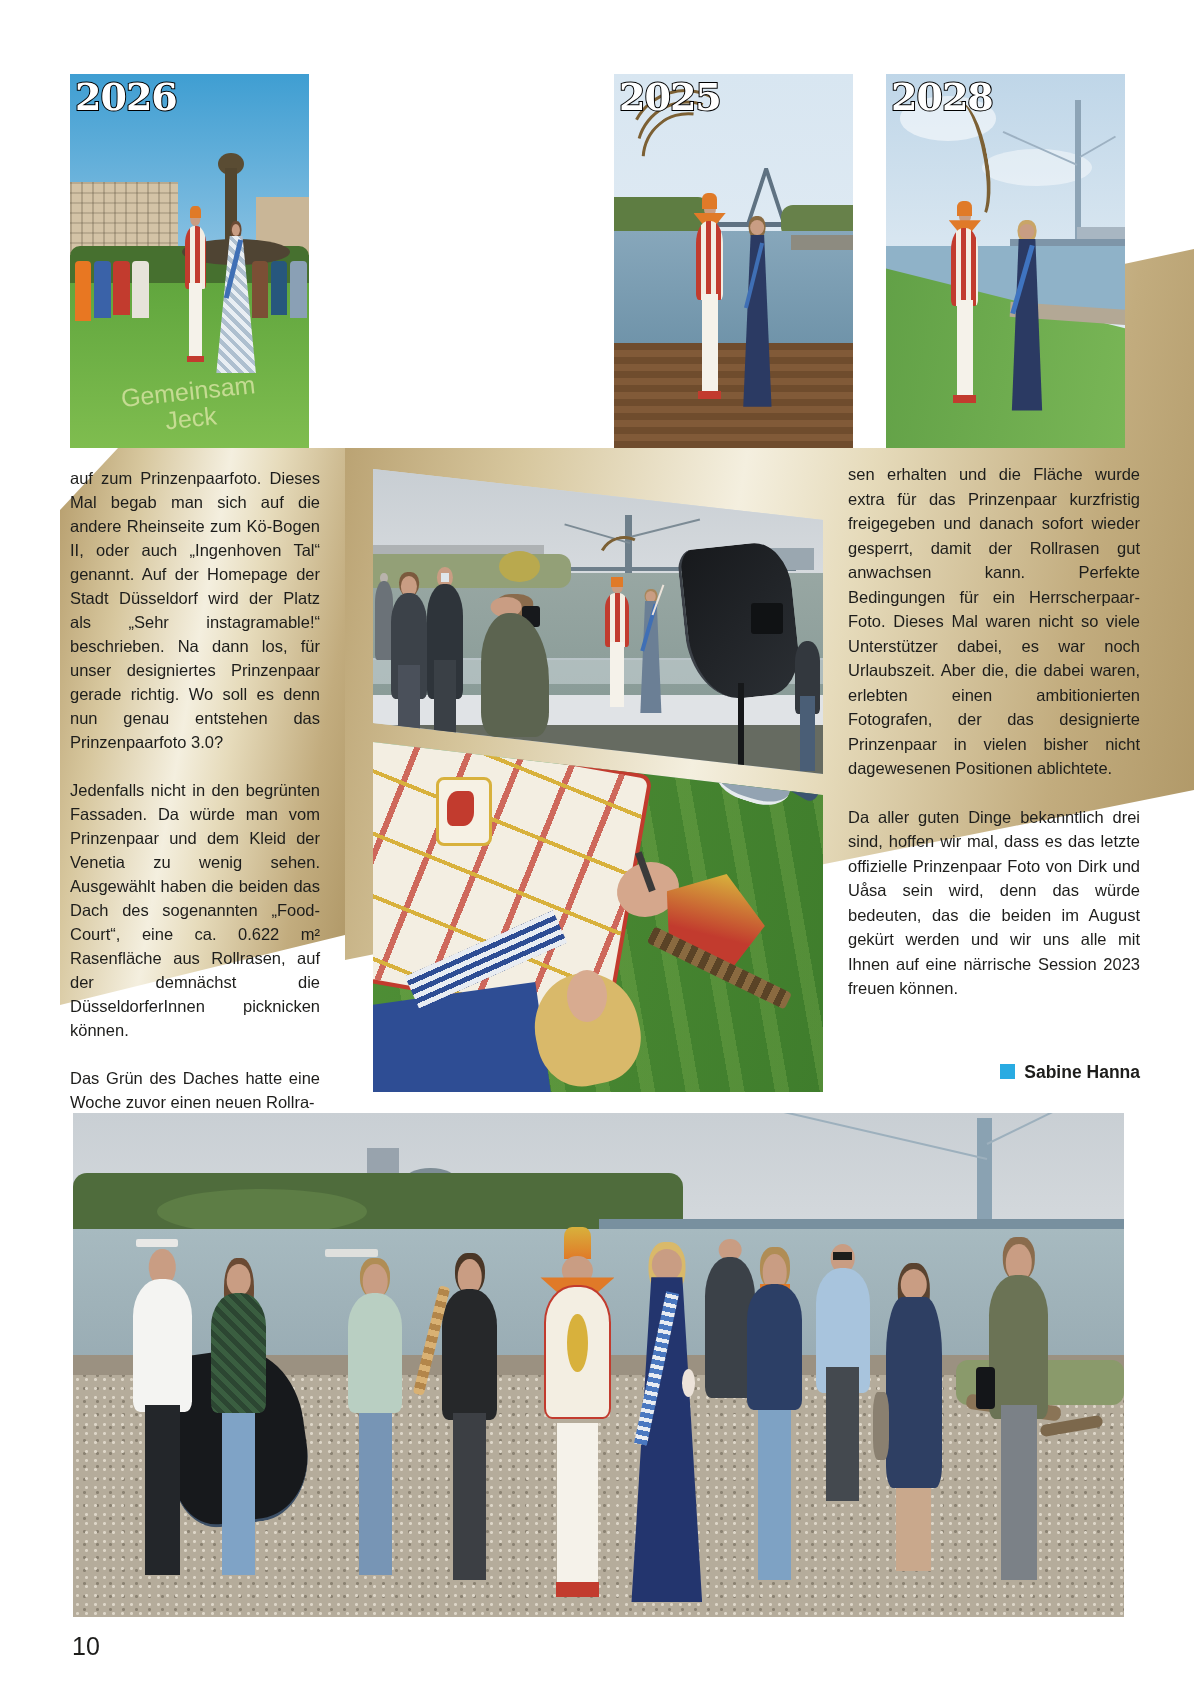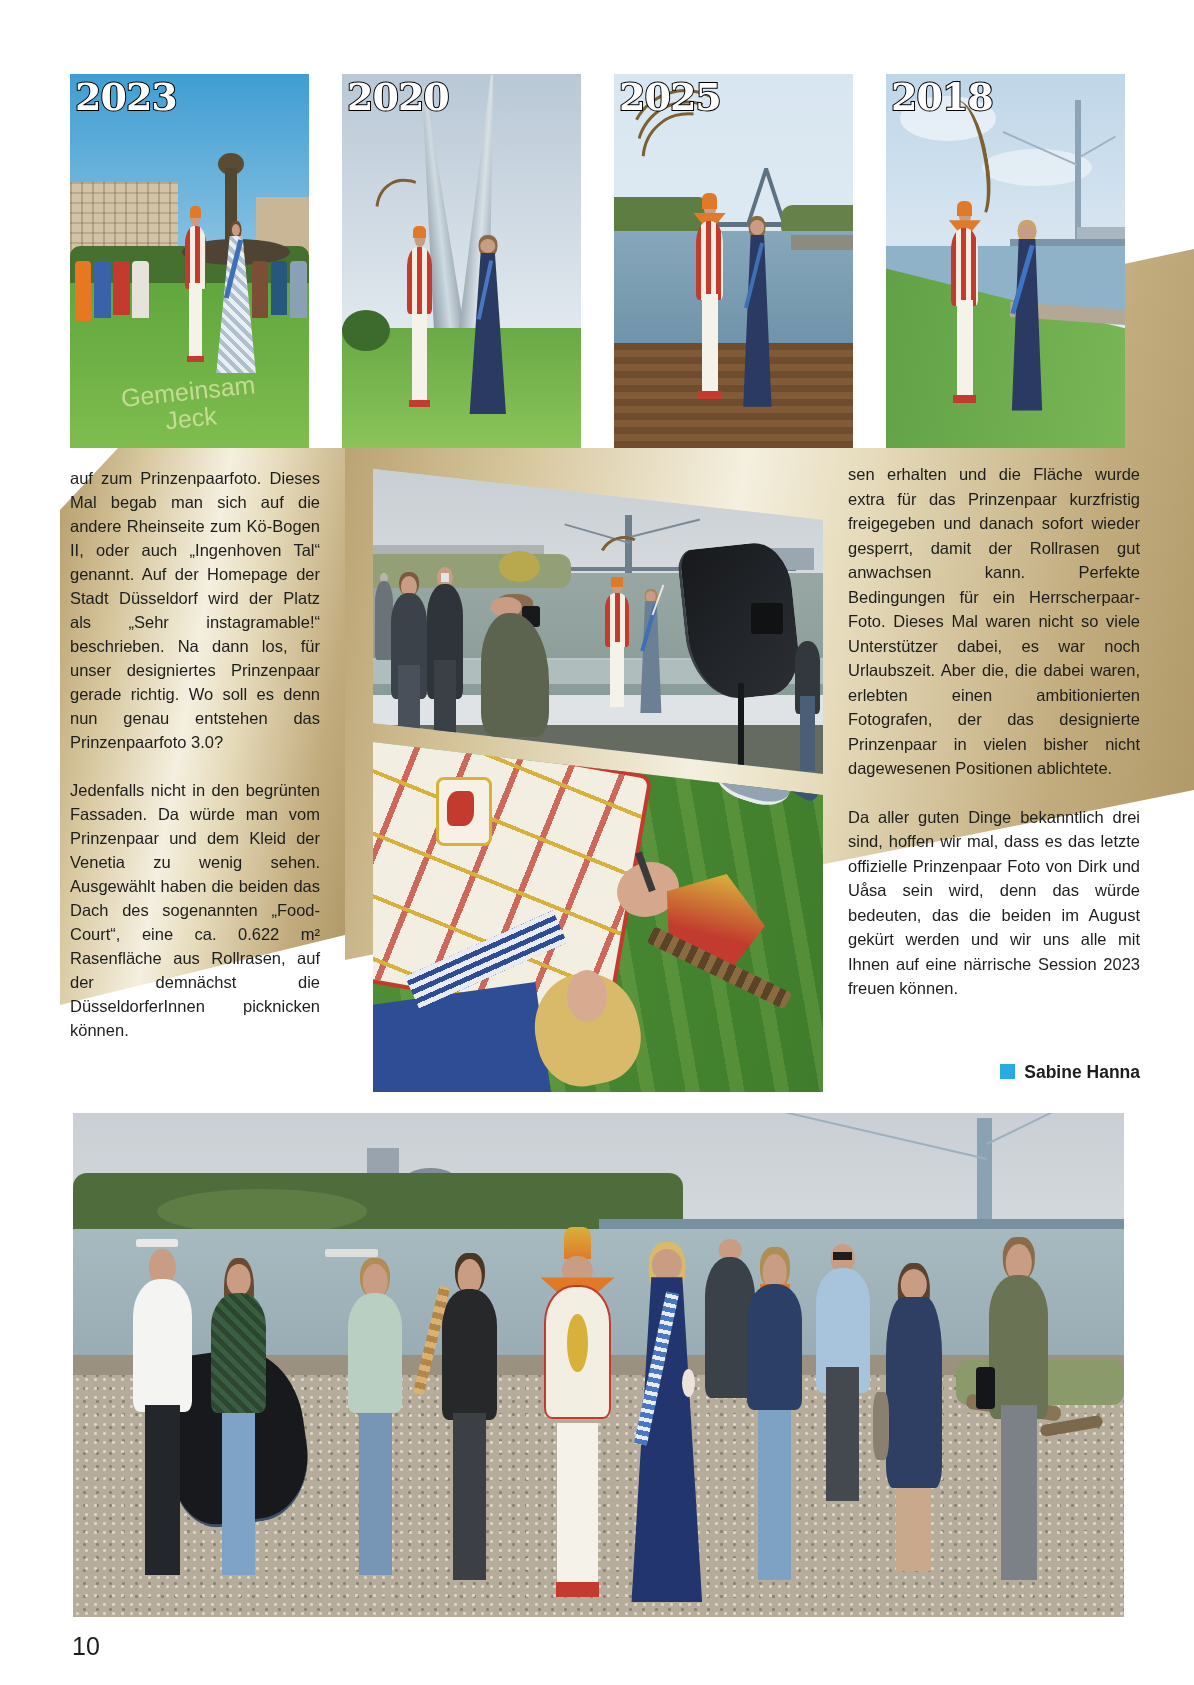--- a/index.html
+++ b/index.html
@@ -72,45 +72,23 @@
     <div class="p" style="left:58%;top:40%;width:23%;height:40%">
       <i class="hr" style="width:20%;background:#6b4a33"></i>
         <i class="h" style="width:15%;height:8%"></i>
       <i class="a" style="top:8%;left:14%;right:14%;bottom:0;background:repeating-linear-gradient(45deg,#aebfcf 0 4px,#e9eef3 4px 8px);clip-path:polygon(34% 0,66% 0,100% 100%,0 100%)"></i>
       <i class="a" style="top:10%;left:40%;width:10%;height:40%;background:#3f6fb5;transform:rotate(14deg)"></i>
     </div>
     <div class="wm">
       <div>Gemeinsam</div>
       <div>Jeck</div>
     </div>
-    <div class="yr">2023</div>
-  </div>
-
-  <div class="ph tp" style="left:342px">
-    <div class="a" style="inset:0;background:linear-gradient(#b9c8d6,#e2e9ef 70%)"></div>
-    <div class="a" style="left:32%;top:3%;width:16%;height:70%;background:linear-gradient(90deg,#7d8d99,#cfdae1 55%,#8a99a5);clip-path:polygon(46% 0,54% 0,92% 100%,8% 100%);transform:rotate(-6deg)"></div>
-    <div class="a" style="left:50%;top:0;width:17%;height:74%;background:linear-gradient(90deg,#8795a1,#d6e0e6 50%,#7f8e9a);clip-path:polygon(47% 0,53% 0,90% 100%,10% 100%);transform:rotate(4deg)"></div>
-    <div class="a" style="left:0;right:0;bottom:0;height:32%;background:linear-gradient(#6aa946,#8ac45a)"></div>
-    <div class="a" style="left:0;bottom:26%;width:20%;height:11%;background:#3d6b2d;border-radius:50%"></div>
-    <i class="arc" style="left:16%;top:27%;width:28%;height:26%;transform:rotate(-32deg)"></i>
-    <div class="p" style="left:26%;top:42%;width:13%;height:47%">
-      <i class="h" style="height:9%"></i>
-        <i class="a" style="top:-3%;left:30%;width:40%;height:7%;background:#e07a28;border-radius:40% 40% 0 0"></i>
-      <i class="t stripe" style="height:38%"></i>
-        <i class="l" style="background:#f5f2ea"></i>
-      <i class="a" style="bottom:0;left:16%;width:68%;height:4%;background:#c23b2e"></i>
-    </div>
-    <div class="p" style="left:52%;top:44%;width:18%;height:47%">
-      <i class="hr" style="background:#8a6b43"></i>
-        <i class="h" style="height:8%"></i>
-      <i class="a" style="top:8%;left:4%;right:4%;bottom:0;background:#2b3a63;clip-path:polygon(32% 0,68% 0,96% 100%,4% 100%)"></i>
-      <i class="a" style="top:12%;left:38%;width:9%;height:34%;background:#4a78c0;transform:rotate(12deg)"></i>
-    </div>
-    <div class="yr">2020</div>
-  </div>
+    <div class="yr">2026</div>
+  </div>
+
 
   <div class="ph tp" style="left:614px">
     <div class="a" style="inset:0;background:linear-gradient(#d8e6f1,#e6eef5)"></div>
     <div class="a" style="left:55%;top:25%;width:17%;height:15%;background:#5f7282;clip-path:polygon(47% 0,55% 0,100% 100%,90% 100%,51% 14%,12% 100%,2% 100%)"></div>
     <div class="a" style="left:24%;top:33%;width:22%;height:8%;background:#6a7c88;clip-path:polygon(0 100%,50% 0,100% 100%,90% 100%,50% 20%,10% 100%)"></div>
     <div class="a" style="left:28%;right:0;top:39.6%;height:1.4%;background:#5f7282"></div>
     <div class="a" style="left:0;top:33%;width:40%;height:10%;background:#5e7d42;border-radius:0 12px 12px 0"></div>
     <div class="a" style="right:0;top:35%;width:30%;height:9%;background:#67814a;border-radius:12px 0 0 12px"></div>
     <div class="a" style="left:0;right:0;top:42%;height:31%;background:linear-gradient(#87a7bb,#6f93a9)"></div>
     <div class="a" style="right:0;top:43%;width:26%;height:4%;background:#8d8b80"></div>
@@ -155,21 +133,21 @@
       <i class="t stripe" style="top:10%;height:40%"></i>
         <i class="l" style="background:#f5f2ea"></i>
       <i class="a" style="bottom:0;left:16%;width:68%;height:4%;background:#c23b2e"></i>
     </div>
     <div class="p" style="left:50%;top:40%;width:18%;height:50%">
       <i class="hr" style="background:#c9a567"></i>
         <i class="h" style="height:8%"></i>
       <i class="a" style="top:8%;left:6%;right:6%;bottom:0;background:#2b3a63;clip-path:polygon(28% 0,72% 0,90% 100%,10% 100%)"></i>
       <i class="a" style="top:11%;left:34%;width:11%;height:38%;background:#3f74c0;transform:rotate(16deg)"></i>
     </div>
-    <div class="yr">2018</div>
+    <div class="yr">2028</div>
   </div>
 
   <div class="ph" style="left:373px;top:469px;width:450px;height:305px;clip-path:polygon(0 0,450px 51px,450px 305px,0 254px)">
     <div class="a" style="inset:0;background:linear-gradient(#c8ced3,#e0e3e6 60%)"></div>
     <div class="a" style="left:56%;top:15%;width:1.6%;height:19%;background:#6e7f8b"></div>
     <div class="a" style="left:42%;top:24%;width:15%;height:2px;background:#7c8b95;transform:rotate(16deg);transform-origin:right"></div>
     <div class="a" style="left:57%;top:22%;width:16%;height:2px;background:#7c8b95;transform:rotate(-14deg);transform-origin:left"></div>
     <div class="a" style="left:36%;right:6%;top:32%;height:1.6%;background:#6e7f8b"></div>
     <div class="a" style="right:2%;top:26%;width:10%;height:7%;background:#9aa7b0"></div>
     <div class="a" style="left:0;right:0;top:34%;height:40%;background:linear-gradient(#98a7a3,#8a9c98)"></div>
@@ -237,20 +215,21 @@
     <div class="a" style="left:60%;top:62%;width:34%;height:5%;background:repeating-linear-gradient(90deg,#5a4326 0 7px,#8a6a40 7px 14px);transform:rotate(26deg);border-radius:4px"></div>
     <div class="a" style="left:-2%;top:72%;width:40%;height:32%;background:#2e4d94;transform:rotate(-8deg)"></div>
     <div class="a" style="left:7%;top:57%;width:36%;height:10%;transform:rotate(-24deg);background:repeating-linear-gradient(0deg,#e8ecf2 0 5px,#2e4d94 5px 10px)"></div>
     <div class="a" style="left:36%;top:66%;width:23%;height:32%;background:#d9b96a;border-radius:50% 50% 42% 42%;transform:rotate(-12deg)"></div>
     <div class="a" style="left:43%;top:65%;width:9%;height:15%;background:#d8ab90;border-radius:50%"></div>
   </div>
 
   <div class="col" style="left:70px;top:466px;width:250px">
     <p>auf zum Prinzenpaarfoto. Dieses Mal begab man sich auf die andere Rheinseite zum Kö-Bogen II, oder auch „Ingenhoven Tal“ genannt. Auf der Homepage der Stadt Düsseldorf wird der Platz als „Sehr instagramable!“ beschrieben. Na dann los, für unser designiertes Prinzenpaar gerade richtig. Wo soll es denn nun genau entstehen das Prinzenpaarfoto 3.0?</p>
     <p>Jedenfalls nicht in den begrünten Fassaden. Da würde man vom Prinzenpaar und dem Kleid der Venetia zu wenig sehen. Ausgewählt haben die beiden das Dach des sogenannten „Food-Court“, eine ca. 0.622 m² Rasenfläche aus Rollrasen, auf der demnächst die DüsseldorferInnen picknicken können.</p>
+    <p>Das Grün des Daches hatte eine Woche zuvor einen neuen Rollra-</p>
   </div>
   <div class="col" style="left:848px;top:462px;width:292px;line-height:24.5px">
     <p>sen erhalten und die Fläche wurde extra für das Prinzenpaar kurzfristig freigegeben und danach sofort wieder gesperrt, damit der Rollrasen gut anwachsen kann. Perfekte Bedingungen für ein Herrscherpaar-Foto. Dieses Mal waren nicht so viele Unterstützer dabei, es war noch Urlaubszeit. Aber die, die dabei waren, erlebten einen ambitionierten Fotografen, der das designierte Prinzenpaar in vielen bisher nicht dagewesenen Positionen ablichtete.</p>
     <p>Da aller guten Dinge bekanntlich drei sind, hoffen wir mal, dass es das letzte offizielle Prinzenpaar Foto von Dirk und Uåsa sein wird, denn das würde bedeuten, das die beiden im August gekürt werden und wir uns alle mit Ihnen auf eine närrische Session 2023 freuen können.</p>
   </div>
 
   <div class="byline">
     <span class="sq" style="background:#29abe2"></span><span>Sabine Hanna</span>
   </div>
 

